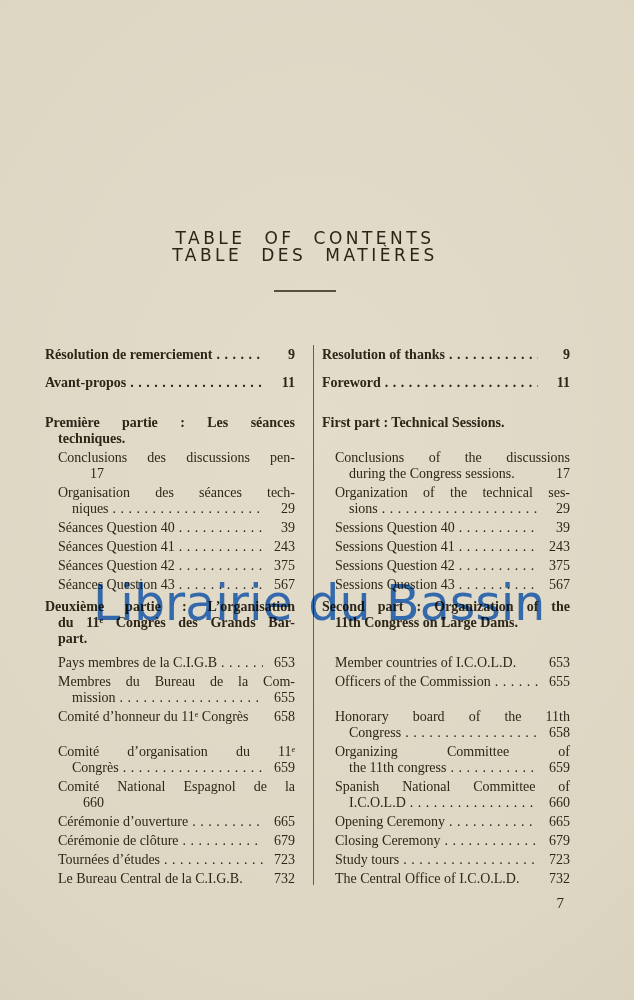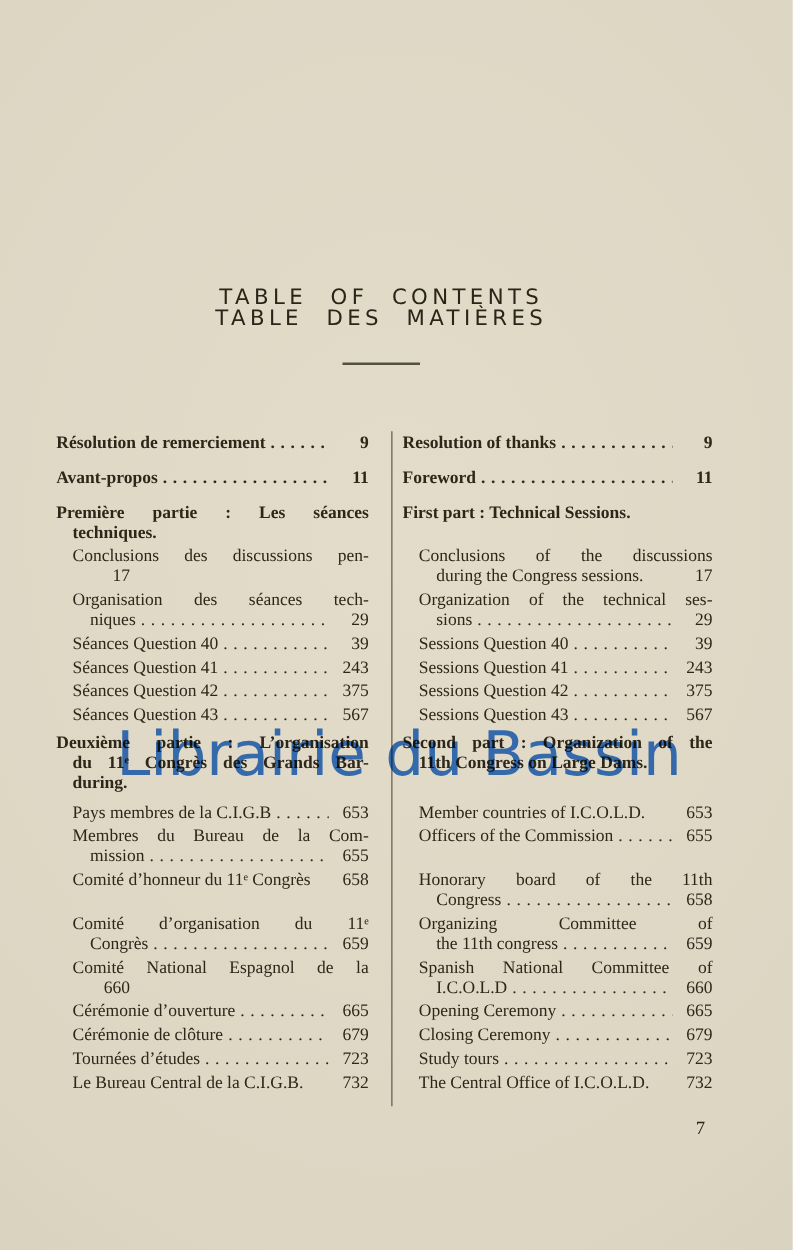--- a/index.html
+++ b/index.html
@@ -147,21 +147,21 @@
         </div>
         <div class="cell">
           <div class="entry bold">
             <div class="lastline">
               <span class="txt fill dots">Foreword</span>
               <span class="pg">11</span>
             </div>
           </div>
         </div>
       </div>
-      <div class="toc-row" style="margin-top: 12px;">
+      <div class="toc-row" style="margin-top: 24px;">
         <div class="cell">
           <div class="entry heading">
             <div class="line">Première partie : Les séances</div>
             <div class="lastline cont">
               <span class="txt">techniques.</span>
             </div>
           </div>
         </div>
         <div class="cell">
           <div class="entry heading">
@@ -281,21 +281,21 @@
             </div>
           </div>
         </div>
       </div>
       <div class="toc-row" style="margin-top: 6px;">
         <div class="cell">
           <div class="entry heading">
             <div class="line">Deuxième partie : L’organisation</div>
             <div class="line cont">du 11ᵉ Congrès des Grands Bar-</div>
             <div class="lastline cont">
-              <span class="txt">during.</span>
+              <span class="txt">part.</span>
             </div>
           </div>
         </div>
         <div class="cell">
           <div class="entry heading">
             <div class="line">Second part : Organization of the</div>
             <div class="lastline cont">
               <span class="txt">11th Congress on Large Dams.</span>
             </div>
           </div>

